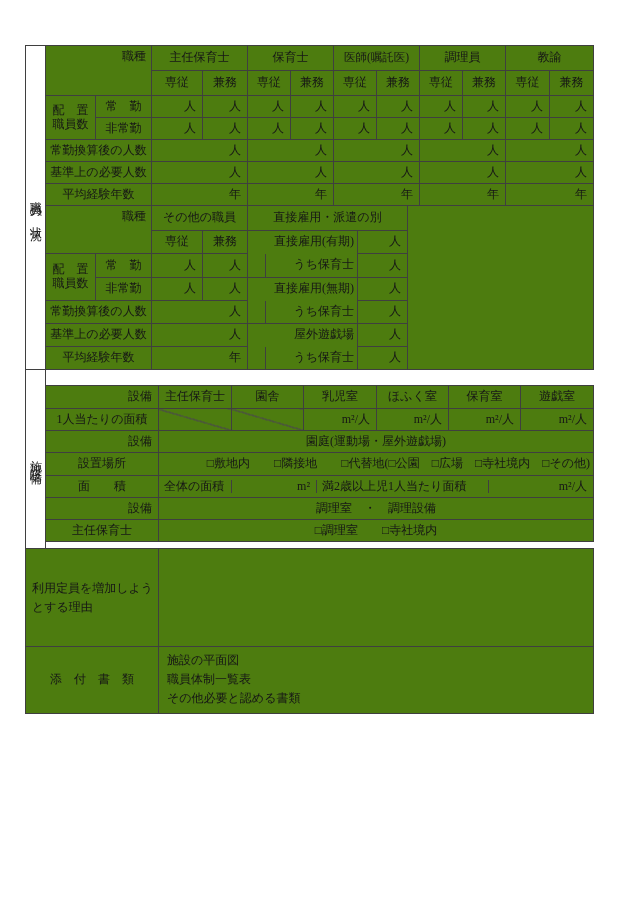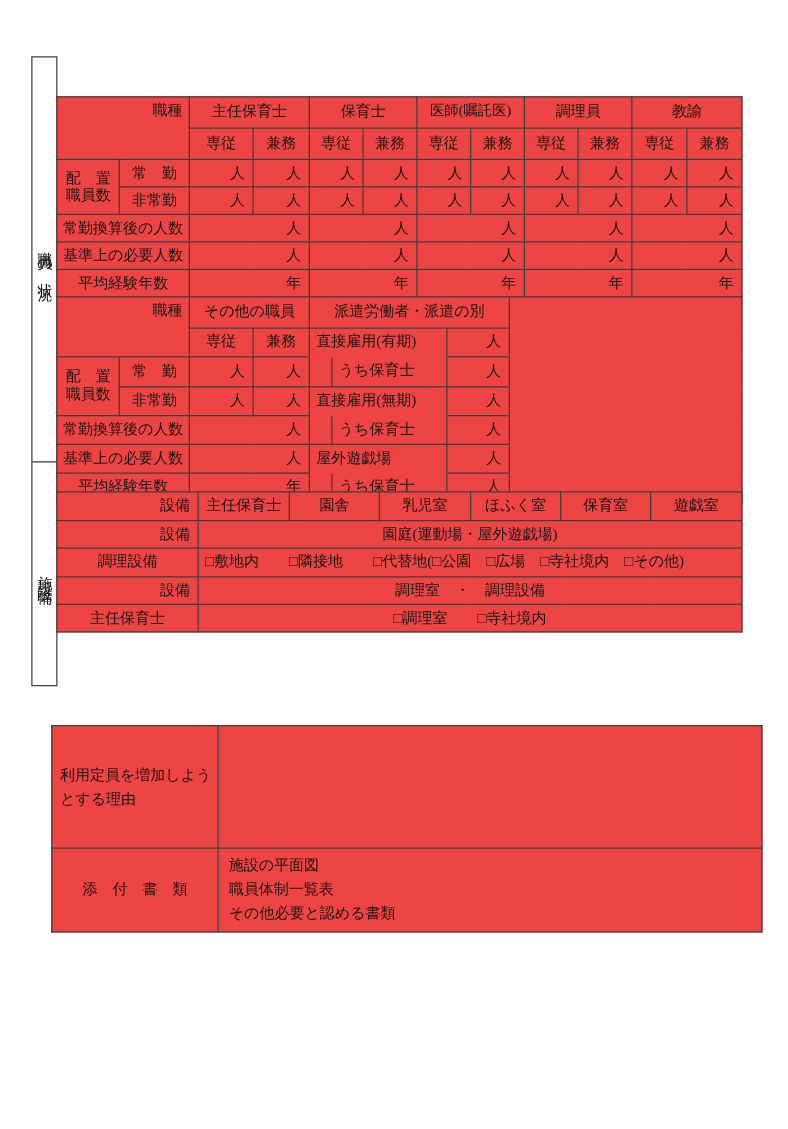--- a/index.html
+++ b/index.html
@@ -3,33 +3,33 @@
 <meta charset="utf-8">
 <style>
   * { box-sizing: border-box; margin: 0; padding: 0; }
   html,body { width: 630px; height: 903px; background: #ffffff; }
   body {
     font-family: "Liberation Serif", "DejaVu Serif", serif;
     color: #161616;
   }
   .form { position: relative; width: 568px; height: 665px; margin: 45px 0 0 25px; }
 
-  table { border-collapse: collapse; table-layout: fixed; position: absolute; background: #ef4444; margin-top: 32px; }
+  table { border-collapse: collapse; table-layout: fixed; position: absolute; background: #4d7c0f; }
   td {
     border: 1px solid #3f3f3f;
     font-size: 12px;
     line-height: 1.15;
     padding: 0 3px;
     overflow: hidden;
     white-space: nowrap;
     vertical-align: middle;
   }
   .c { text-align: center; }
   .r { text-align: right; padding-right: 6px; }
-  .l { text-align: left; padding-left: 5px; }
+  .l { text-align: right; padding-left: 5px; }
   .topright { vertical-align: top; text-align: right; padding-top: 4px; padding-right: 5px; }
   .notch { border-top-style: hidden; }
   .p0 { padding: 0; }
   .small { font-size: 11.5px; }
 
   
   .cat {
     position: absolute; left: 0; width: 21px;
     border: 1px solid #3f3f3f; background: #fff;
     display: flex; align-items: center; justify-content: center;
@@ -171,21 +171,21 @@
         <col style="width:45px">
       <col style="width:18px">
         <col style="width:92px">
       <col style="width:50px">
         <col style="width:186px">
     </colgroup>
     <tbody>
         <tr style="height:25px">
       <td colspan="2" rowspan="2" class="topright">職種</td>
       <td colspan="2" class="c">その他の職員</td>
-      <td colspan="3" class="c">派遣労働者・派遣の別</td>
+      <td colspan="3" class="c">直接雇用・派遣の別</td>
       <td rowspan="7"></td>
     </tr>
     <tr style="height:23px">
       <td class="c">専従</td>
       <td class="c">兼務</td>
       <td colspan="2" class="l" style="border-bottom-style:hidden">直接雇用(有期)</td>
       <td class="r">人</td>
     </tr>
     <tr style="height:24px">
       <td rowspan="2" class="c">
@@ -222,60 +222,80 @@
     <tr style="height:23px">
       <td colspan="2" class="c">平均経験年数</td>
       <td colspan="2" class="r">年</td>
       <td class="notch"></td>
       <td class="l">うち保育士</td>
       <td class="r">人</td>
     </tr>
   </tbody>
     </table>
 
-  <table style="top:316px; left:20px; width:548px;">
+  <table style="top:340px; left:20px; width:548px;">
     <colgroup>
       <col style="width:113px">
       <col style="width:73px">
         <col style="width:72px">
         <col style="width:73px">
       <col style="width:72px">
         <col style="width:72px">
         <col style="width:73px">
     </colgroup>
     <tbody>
         <tr style="height:23px">
       <td class="r">設備</td>
       <td class="c">主任保育士</td>
       <td class="c">園舎</td>
       <td class="c">乳児室</td>
       <td class="c">ほふく室</td>
       <td class="c">保育室</td>
       <td class="c">遊戯室</td>
     </tr>
     <tr style="height:22px">
+      <td class="c">1人当たりの面積</td>
+      <td class="diag"></td>
+      <td class="diag"></td>
+      <td class="r">m²/人</td>
+      <td class="r">m²/人</td>
+      <td class="r">m²/人</td>
+      <td class="r">m²/人</td>
+    </tr>
+    <tr style="height:22px">
       <td class="r">設備</td>
       <td colspan="6" class="c">園庭(運動場・屋外遊戯場)</td>
     </tr>
     <tr style="height:23px">
-      <td class="c">調理設備</td>
+      <td class="c">設置場所</td>
       <td colspan="6" class="l">□敷地内　　□隣接地　　□代替地(□公園　□広場　□寺社境内　□その他)</td>
+    </tr>
+    <tr style="height:22px">
+      <td class="c">面　　積</td>
+      <td colspan="6" class="p0">
+        <div class="segrow">
+          <div class="seg l2" style="width:73px">全体の面積</div>
+          <div class="seg r2" style="width:85px">m²</div>
+          <div class="seg l2" style="width:172px">満2歳以上児1人当たり面積</div>
+          <div class="seg r2" style="flex:1">m²/人</div>
+        </div>
+      </td>
     </tr>
     <tr style="height:22px">
       <td class="r">設備</td>
       <td colspan="6" class="c">調理室　・　調理設備</td>
     </tr>
     <tr style="height:22px">
       <td class="c">主任保育士</td>
       <td colspan="6" class="c">□調理室　　□寺社境内</td>
     </tr>
   </tbody>
     </table>
 
-  <table style="top:503px; left:16px; width:568px;padding-left:32px;">
+  <table style="top:503px; left:0; width:568px;padding-left:32px;">
     <colgroup>
       <col style="width:133px">
         <col style="width:435px">
     </colgroup>
     <tbody>
         <tr style="height:98px">
       <td class="reason-cell">利用定員を増加しようとする理由</td>
       <td></td>
     </tr>
     <tr style="height:62px">

